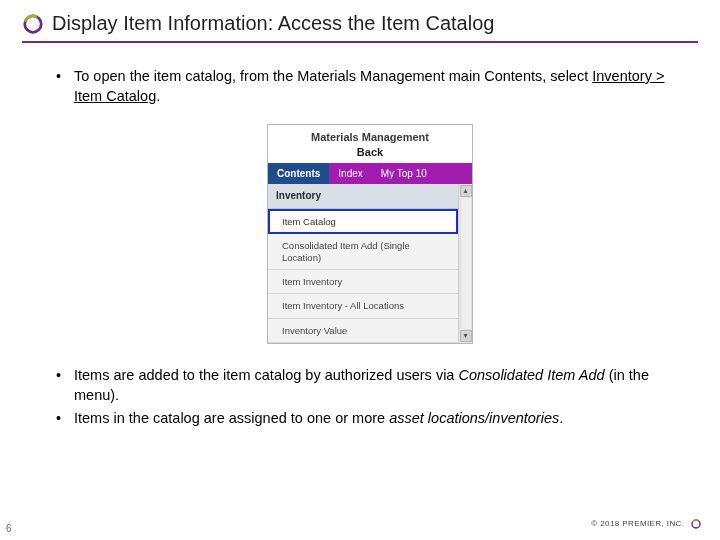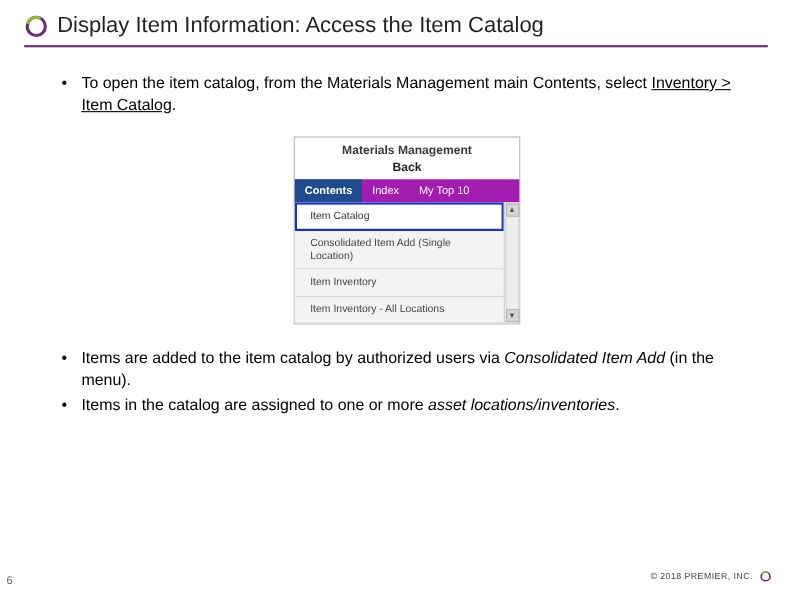--- a/index.html
+++ b/index.html
@@ -63,24 +63,26 @@
           <span class="mm-header-title">Materials Management</span>
           <span class="mm-header-back">Back</span>
         </div>
         <div class="mm-tabs">
           <div class="mm-tab active">Contents</div>
           <div class="mm-tab">Index</div>
           <div class="mm-tab">My Top 10</div>
         </div>
         <div class="mm-body">
           <div class="mm-list">
+            <div class="mm-section">Inventory</div>
             <div class="mm-item highlight">Item Catalog</div>
             <div class="mm-item">Consolidated Item Add (Single Location)</div>
             <div class="mm-item">Item Inventory</div>
             <div class="mm-item">Item Inventory - All Locations</div>
+            <div class="mm-item">Inventory Value</div>
           </div>
           <div class="mm-scroll">
             <div class="mm-scroll-btn">▴</div>
             <div class="mm-scroll-track"></div>
             <div class="mm-scroll-btn">▾</div>
           </div>
         </div>
       </div>
     </div>
 

